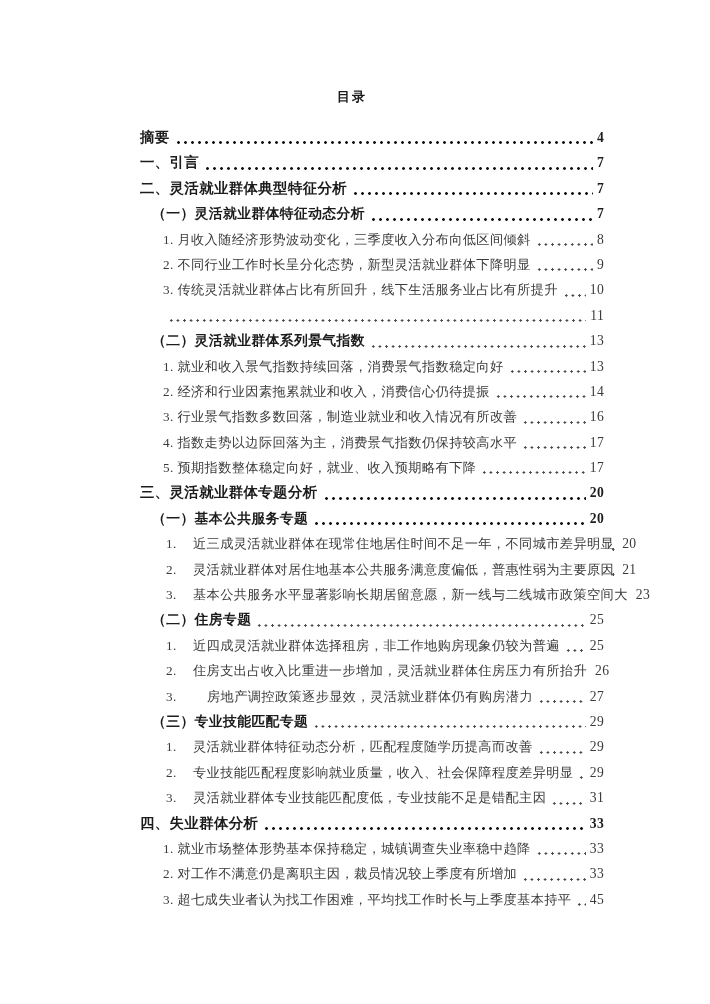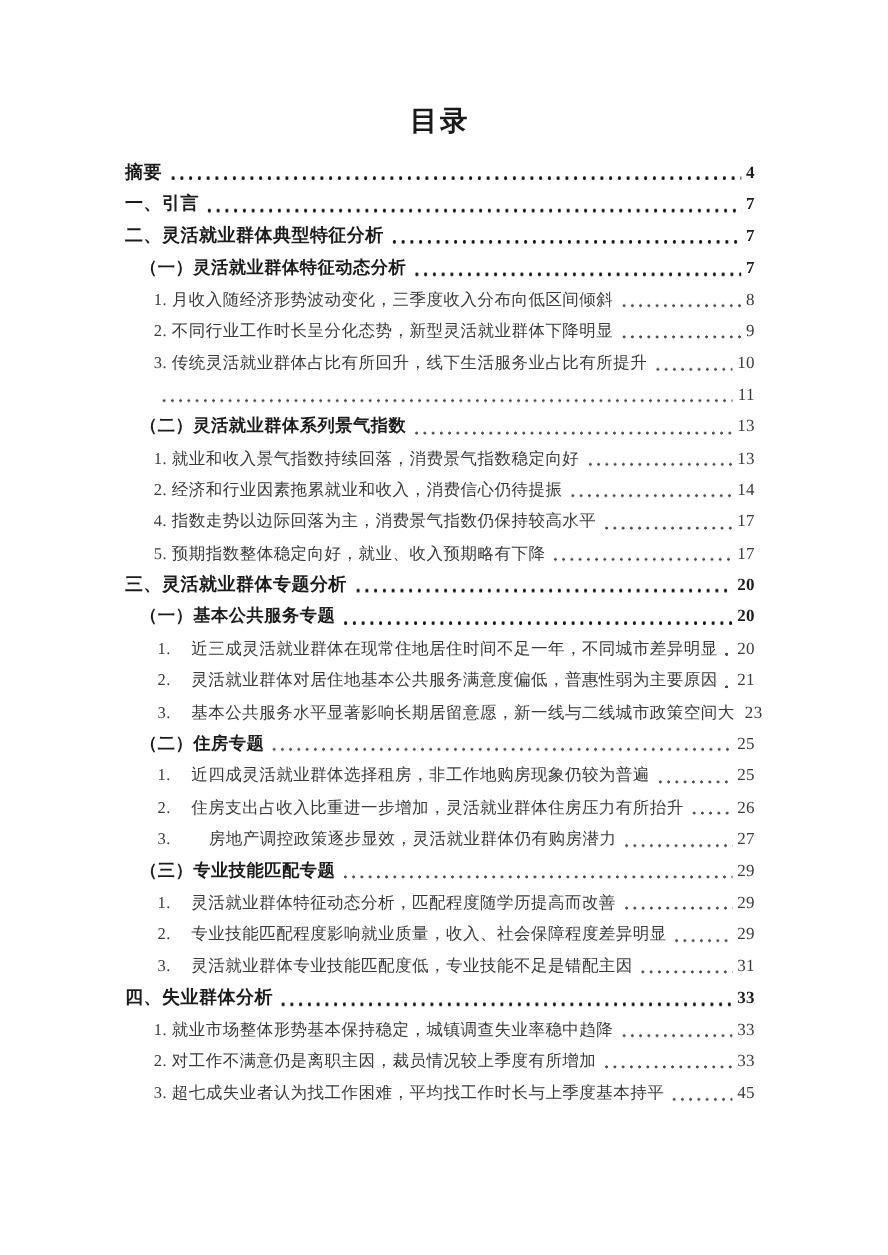--- a/index.html
+++ b/index.html
@@ -12,38 +12,39 @@
     width: 710px;
     height: 1004px;
     background: #ffffff;
     font-family: "Liberation Serif", "DejaVu Serif", serif;
     overflow: hidden;
     box-sizing: border-box;
     padding: 84px 106px 0 100px;
   }
   .doc-title {
     text-align: center;
-    font-size: 22px;
+    font-size: 13px;
     font-weight: bold;
     color: #1a1a1a;
     letter-spacing: 2px;
     line-height: 26px;
     margin-bottom: 15px;
   }
   .toc-list {
     width: 100%;
   }
   .toc-row {
     display: flex;
     align-items: baseline;
     height: 25.4px;
     line-height: 25.4px;
     white-space: nowrap;
     font-size: 13.2px;
     color: #3a3a3a;
+    margin-left: 40px;
   }
   .toc-row .txt {
     flex: 0 0 auto;
     letter-spacing: 0.4px;
   }
   .toc-row .num {
     flex: 0 0 auto;
     display: inline-block;
     width: 27px;
     letter-spacing: 0.4px;
@@ -162,20 +163,25 @@
         <span class="txt">1. 就业和收入景气指数持续回落，消费景气指数稳定向好</span>
         <span class="leader"></span>
         <span class="page-num">13</span>
       </div>
       <div class="toc-row lvl3">
         <span class="txt">2. 经济和行业因素拖累就业和收入，消费信心仍待提振</span>
         <span class="leader"></span>
         <span class="page-num">14</span>
       </div>
       <div class="toc-row lvl3">
+        <span class="txt">3. 行业景气指数多数回落，制造业就业和收入情况有所改善</span>
+        <span class="leader"></span>
+        <span class="page-num">16</span>
+      </div>
+      <div class="toc-row lvl3">
         <span class="txt">4. 指数走势以边际回落为主，消费景气指数仍保持较高水平</span>
         <span class="leader"></span>
         <span class="page-num">17</span>
       </div>
       <div class="toc-row lvl3">
         <span class="txt">5. 预期指数整体稳定向好，就业、收入预期略有下降</span>
         <span class="leader"></span>
         <span class="page-num">17</span>
       </div>
       <div class="toc-row lvl1">

